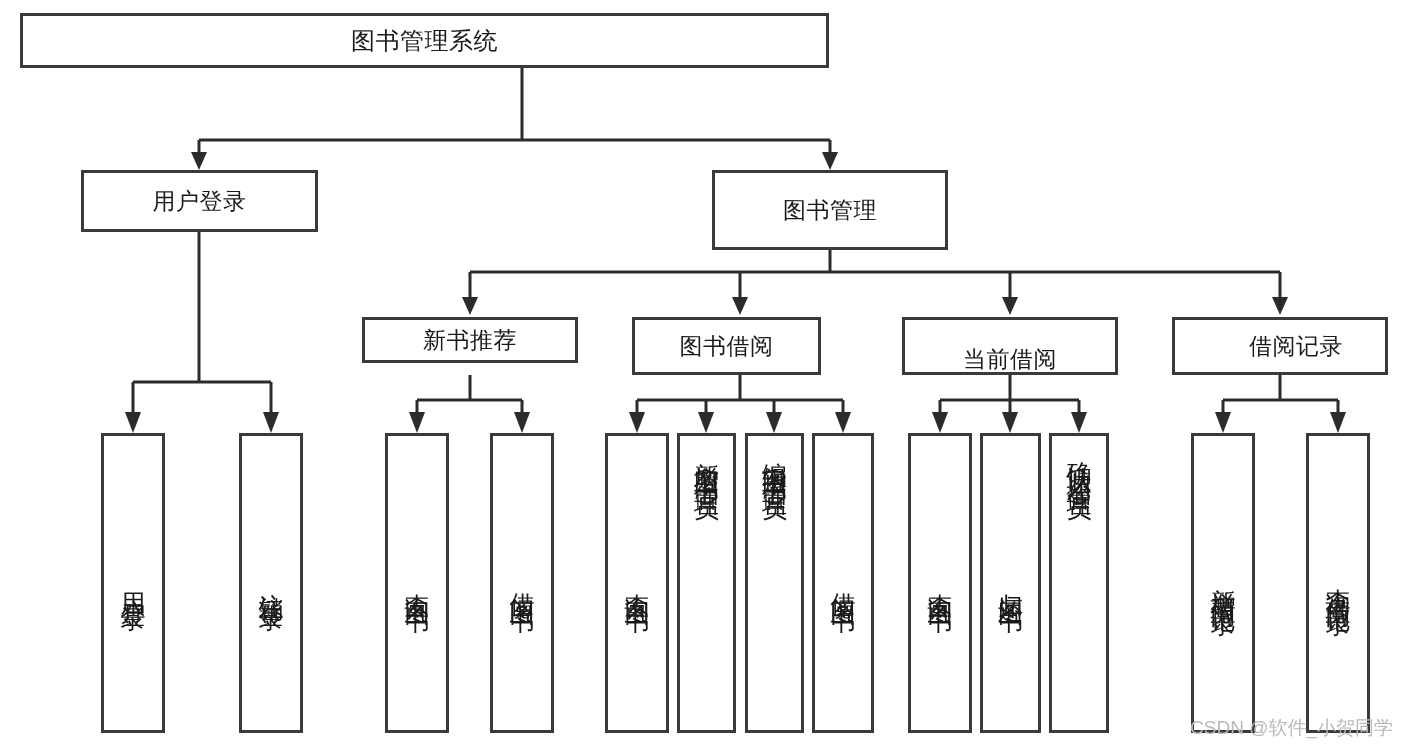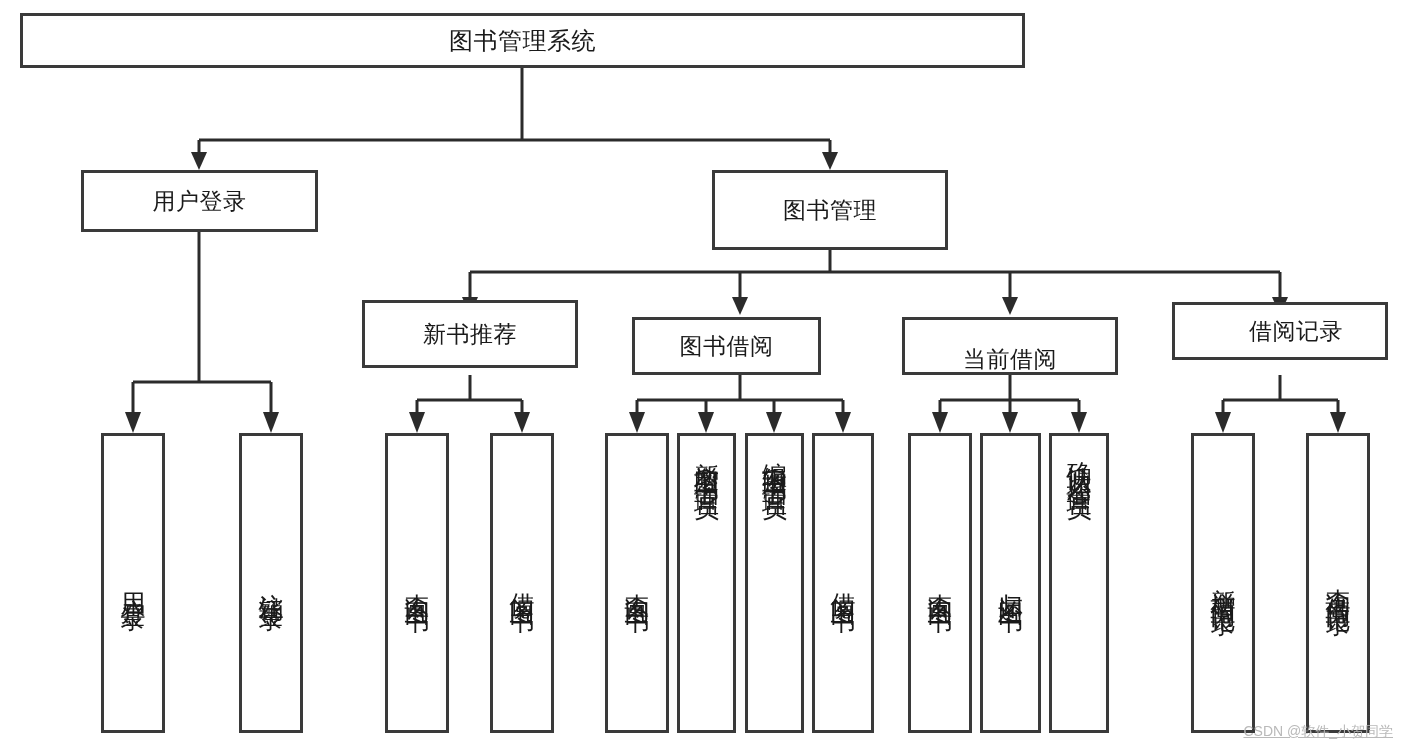--- a/index.html
+++ b/index.html
@@ -78,24 +78,23 @@
     align-items: center;
     padding-top: 0;
   }
   
   #watermark {
     position: absolute;
     z-index: 3;
     right: 12px;
     bottom: 6px;
     color: #b9b9b9;
-    font-size: 14px;
+    font-size: 19px;
     white-space: nowrap;
     pointer-events: none;
-    text-decoration: underline;
   }
 </style>
 </head>
 <body>
 
 <div id="canvas">
 
   <svg id="wires" viewBox="0 0 1405 747" width="1405" height="747" xmlns="http://www.w3.org/2000/svg">
 
     <line x1="522" y1="68" x2="522" y2="140"></line>
@@ -153,45 +152,45 @@
     <polygon points="1071,412 1087,412 1079,433"></polygon>
 
     <line x1="1280" y1="375" x2="1280" y2="400"></line>
     <line x1="1223" y1="400" x2="1338" y2="400"></line>
     <line x1="1223" y1="400" x2="1223" y2="412"></line>
     <polygon points="1215,412 1231,412 1223,433"></polygon>
     <line x1="1338" y1="400" x2="1338" y2="412"></line>
     <polygon points="1330,412 1346,412 1338,433"></polygon>
   </svg>
 
-  <div class="node horiz root" style="left:20px; top:13px; width:1005px; height:55px;text-align:right;">
+  <div class="node horiz root" style="left:20px; top:13px; width:809px; height:55px;text-align:right;">
     <span class="label">图书管理系统</span>
   </div>
 
   <div class="node horiz" style="left:81px; top:170px; width:237px; height:62px;">
     <span class="label">用户登录</span>
   </div>
 
   <div class="node horiz" style="left:712px; top:170px; width:236px; height:80px;">
     <span class="label">图书管理</span>
   </div>
 
-  <div class="node horiz" style="left:362px; top:300px; width:216px; height:68px;">
+  <div class="node horiz" style="left:362px; top:317px; width:216px; height:46px;">
     <span class="label">新书推荐</span>
   </div>
 
   <div class="node horiz" style="left:632px; top:317px; width:189px; height:58px;">
     <span class="label">图书借阅</span>
   </div>
 
   <div class="node horiz" style="left:902px; top:317px; width:216px; height:58px;align-items:flex-end;">
     <span class="label">当前借阅</span>
   </div>
 
-  <div class="node horiz" style="left:1172px; top:302px; width:216px; height:58px;padding-left:32px;">
+  <div class="node horiz" style="left:1172px; top:317px; width:216px; height:58px;padding-left:32px;">
     <span class="label">借阅记录</span>
   </div>
 
   <div class="node leaf centered" style="left:101px; top:433px; width:64px; height:300px;">
     <span class="label">用户登录</span>
   </div>
 
   <div class="node leaf centered" style="left:239px; top:433px; width:64px; height:300px;">
     <span class="label">注销登录</span>
   </div>

